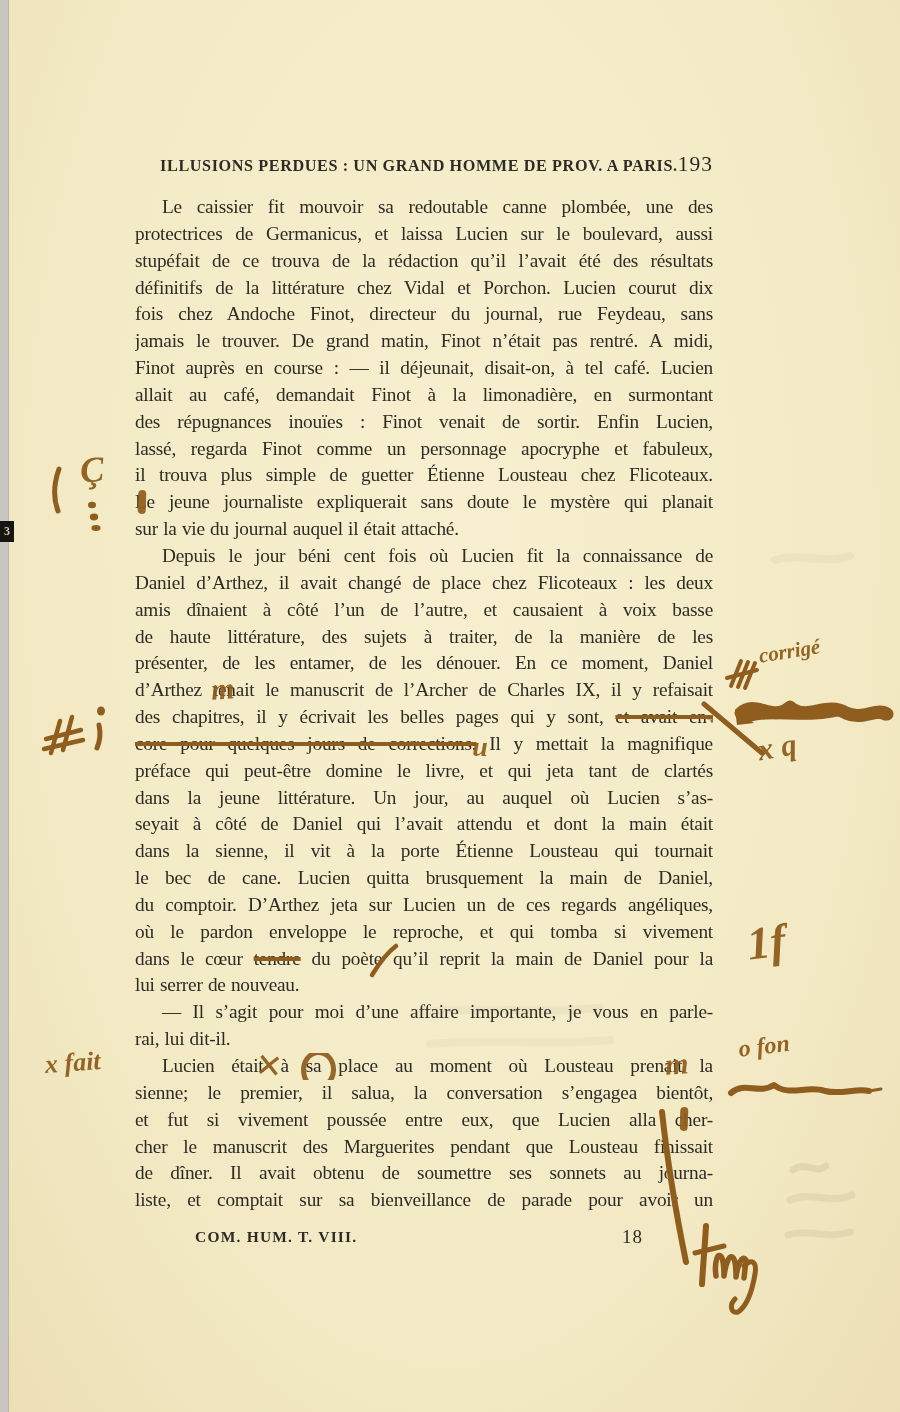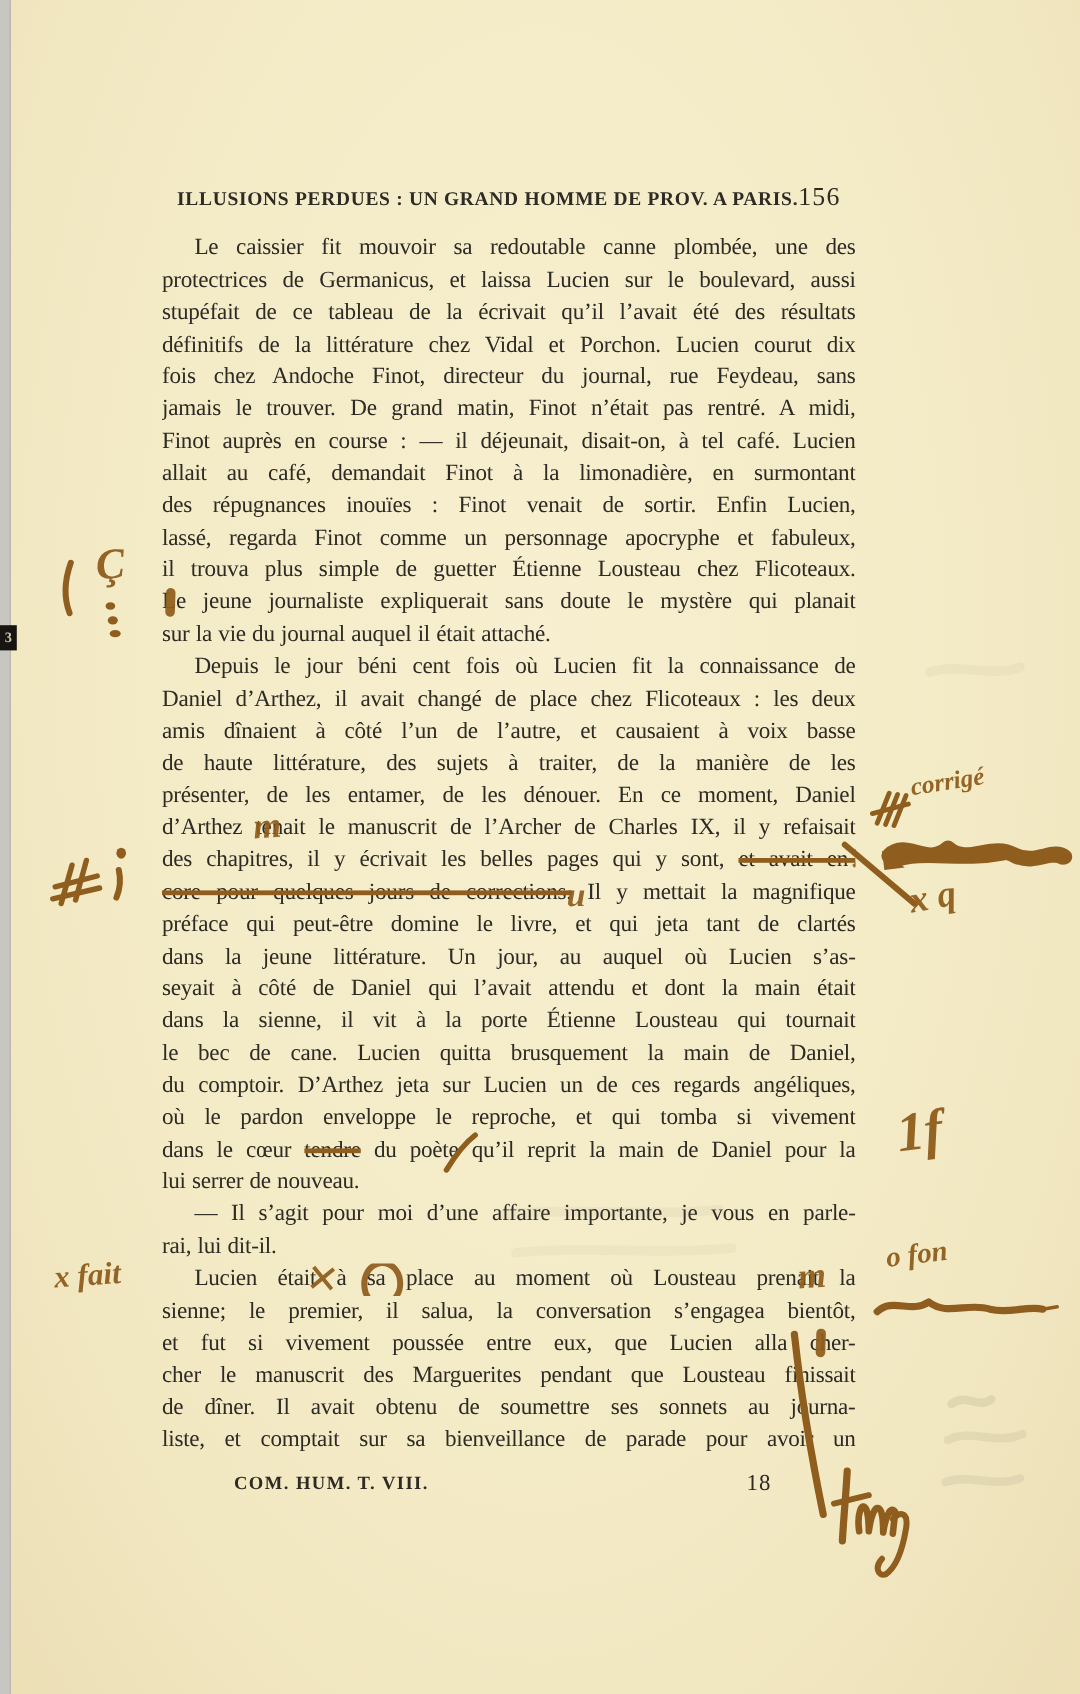--- a/index.html
+++ b/index.html
@@ -4,21 +4,21 @@
 <style>
   html,body{margin:0;padding:0;}
   body{
     width:900px;height:1412px;position:relative;overflow:hidden;
     background-color:var(--paper,#f3eac6);
     background-image:radial-gradient(ellipse at 50% 38%, #f7efcf 0%, #f3eac5 62%, #ecdfb6 100%);
     font-family:"Liberation Serif","DejaVu Serif",serif;
     color:var(--text,#2e2b25);
   }
   .edge-strip{position:absolute;left:0;top:0;width:8px;height:100%;background:var(--edge,#c8c6c1);border-right:1px solid var(--edge_dark,#b9b5ac);}
-  .hdr{position:absolute;left:135px;top:152px;width:578px;display:flex;justify-content:center;align-items:baseline;}
+  .hdr{position:absolute;left:135px;top:152px;width:578px;display:flex;justify-content:flex-end;align-items:baseline;}
   .hdr-title{font-size:16.2px;font-weight:700;letter-spacing:0.6px;white-space:nowrap;}
   .hdr-num{font-size:21.5px;font-weight:400;letter-spacing:1px;}
   #text-block{position:absolute;left:135px;top:194px;width:578px;}
   .tline{
     height:26.85px;line-height:26.85px;overflow:hidden;
     font-size:19.3px;letter-spacing:-0.2px;word-spacing:0.6px;
     text-align:justify;text-align-last:justify;text-justify:inter-word;white-space:normal;
   }
   .tline.nojust{text-align-last:left;}
   .tline.indent{text-indent:27px;}
@@ -47,27 +47,27 @@
   .inkfill{fill:var(--ink,#8f5d1d);stroke:none;}
   .ghost{stroke:#6f6a55;fill:none;stroke-linecap:round;}
 </style>
 </head>
 <body>
 
 <div class="edge-strip"></div>
 
 <div class="hdr">
   <span class="hdr-title">ILLUSIONS PERDUES : UN GRAND HOMME DE PROV. A PARIS.</span>
-  <span class="hdr-num">156</span>
+  <span class="hdr-num">193</span>
 </div>
 
 <div id="text-block">
     <div class="tline indent"><span>Le caissier fit mouvoir sa redoutable canne plombée, une des</span></div>
     <div class="tline"><span>protectrices de Germanicus, et laissa Lucien sur le boulevard, aussi</span></div>
-    <div class="tline"><span>stupéfait de ce tableau de la écrivait qu’il l’avait été des résultats</span></div>
+    <div class="tline"><span>stupéfait de ce trouva de la rédaction qu’il l’avait été des résultats</span></div>
     <div class="tline"><span>définitifs de la littérature chez Vidal et Porchon. Lucien courut dix</span></div>
     <div class="tline"><span>fois chez Andoche Finot, directeur du journal, rue Feydeau, sans</span></div>
     <div class="tline"><span>jamais le trouver. De grand matin, Finot n’était pas rentré. A midi,</span></div>
     <div class="tline"><span>Finot auprès en course : — il déjeunait, disait-on, à tel café. Lucien</span></div>
     <div class="tline"><span>allait au café, demandait Finot à la limonadière, en surmontant</span></div>
     <div class="tline"><span>des répugnances inouïes : Finot venait de sortir. Enfin Lucien,</span></div>
     <div class="tline"><span>lassé, regarda Finot comme un personnage apocryphe et fabuleux,</span></div>
     <div class="tline"><span>il trouva plus simple de guetter Étienne Lousteau chez Flicoteaux.</span></div>
     <div class="tline"><span class="mark mark-bar">L</span><span>e jeune journaliste expliquerait sans doute le mystère qui planait</span></div>
     <div class="tline nojust"><span>sur la vie du journal auquel il était attaché.</span></div>

